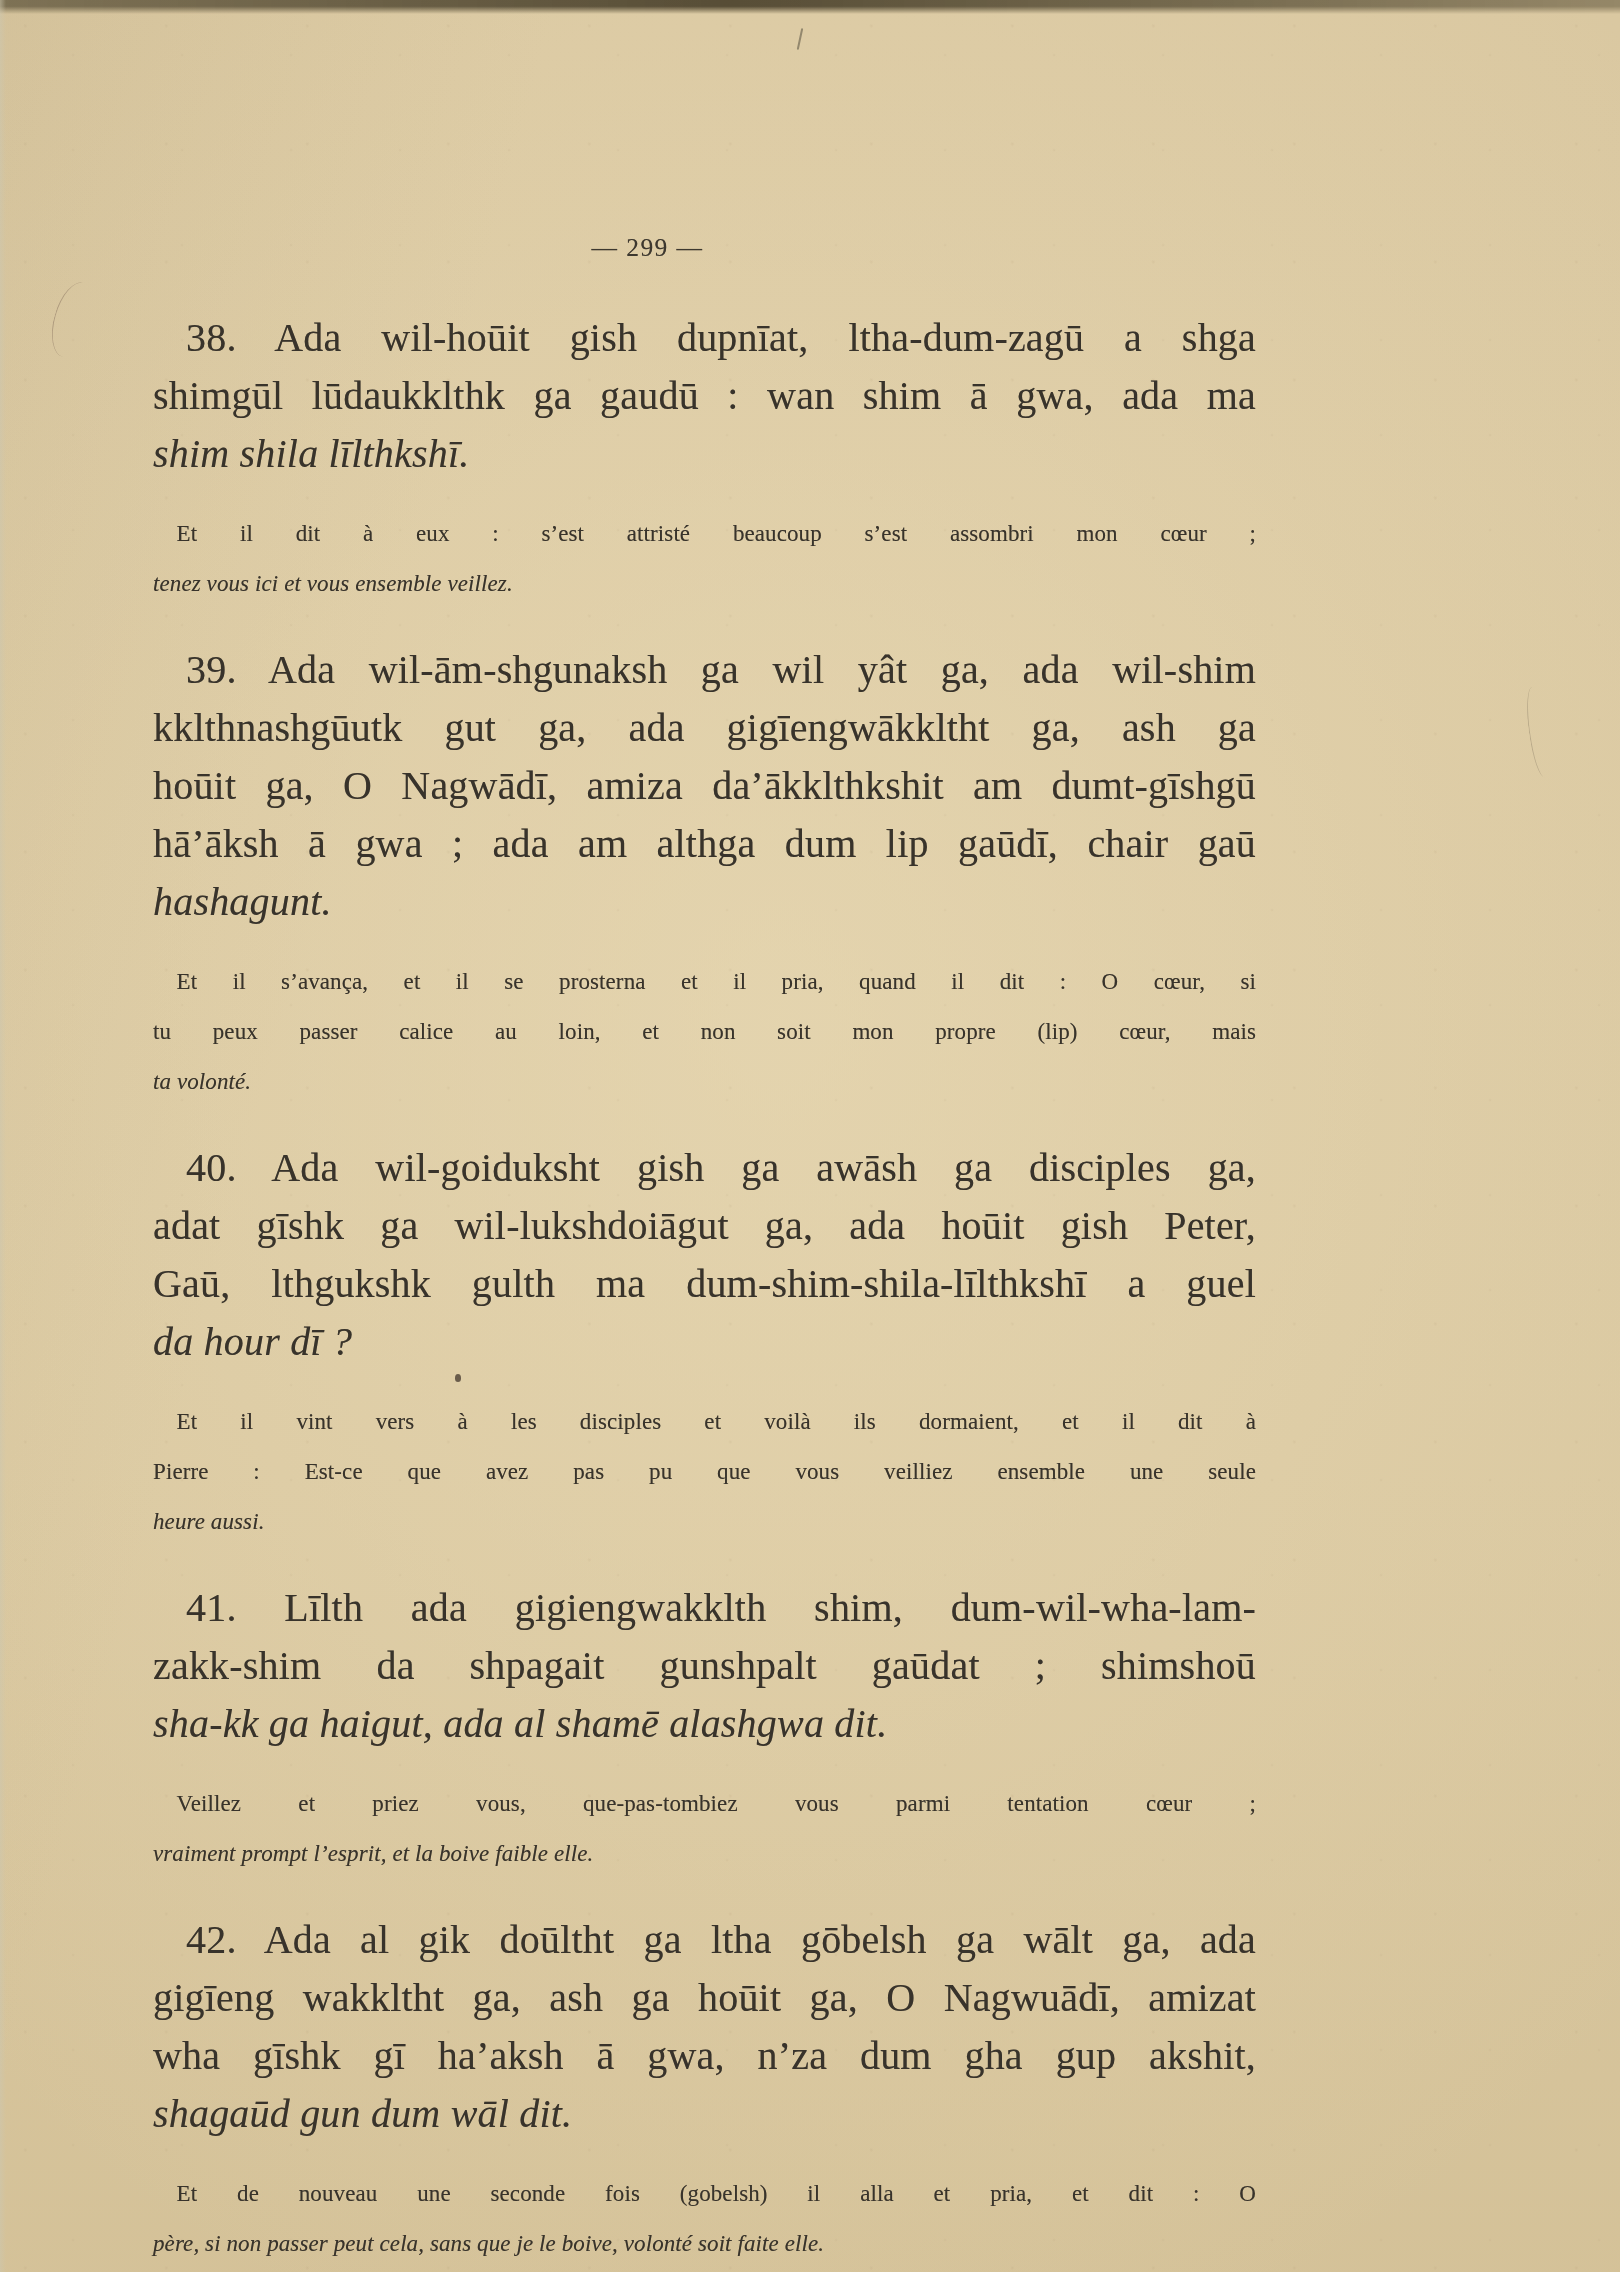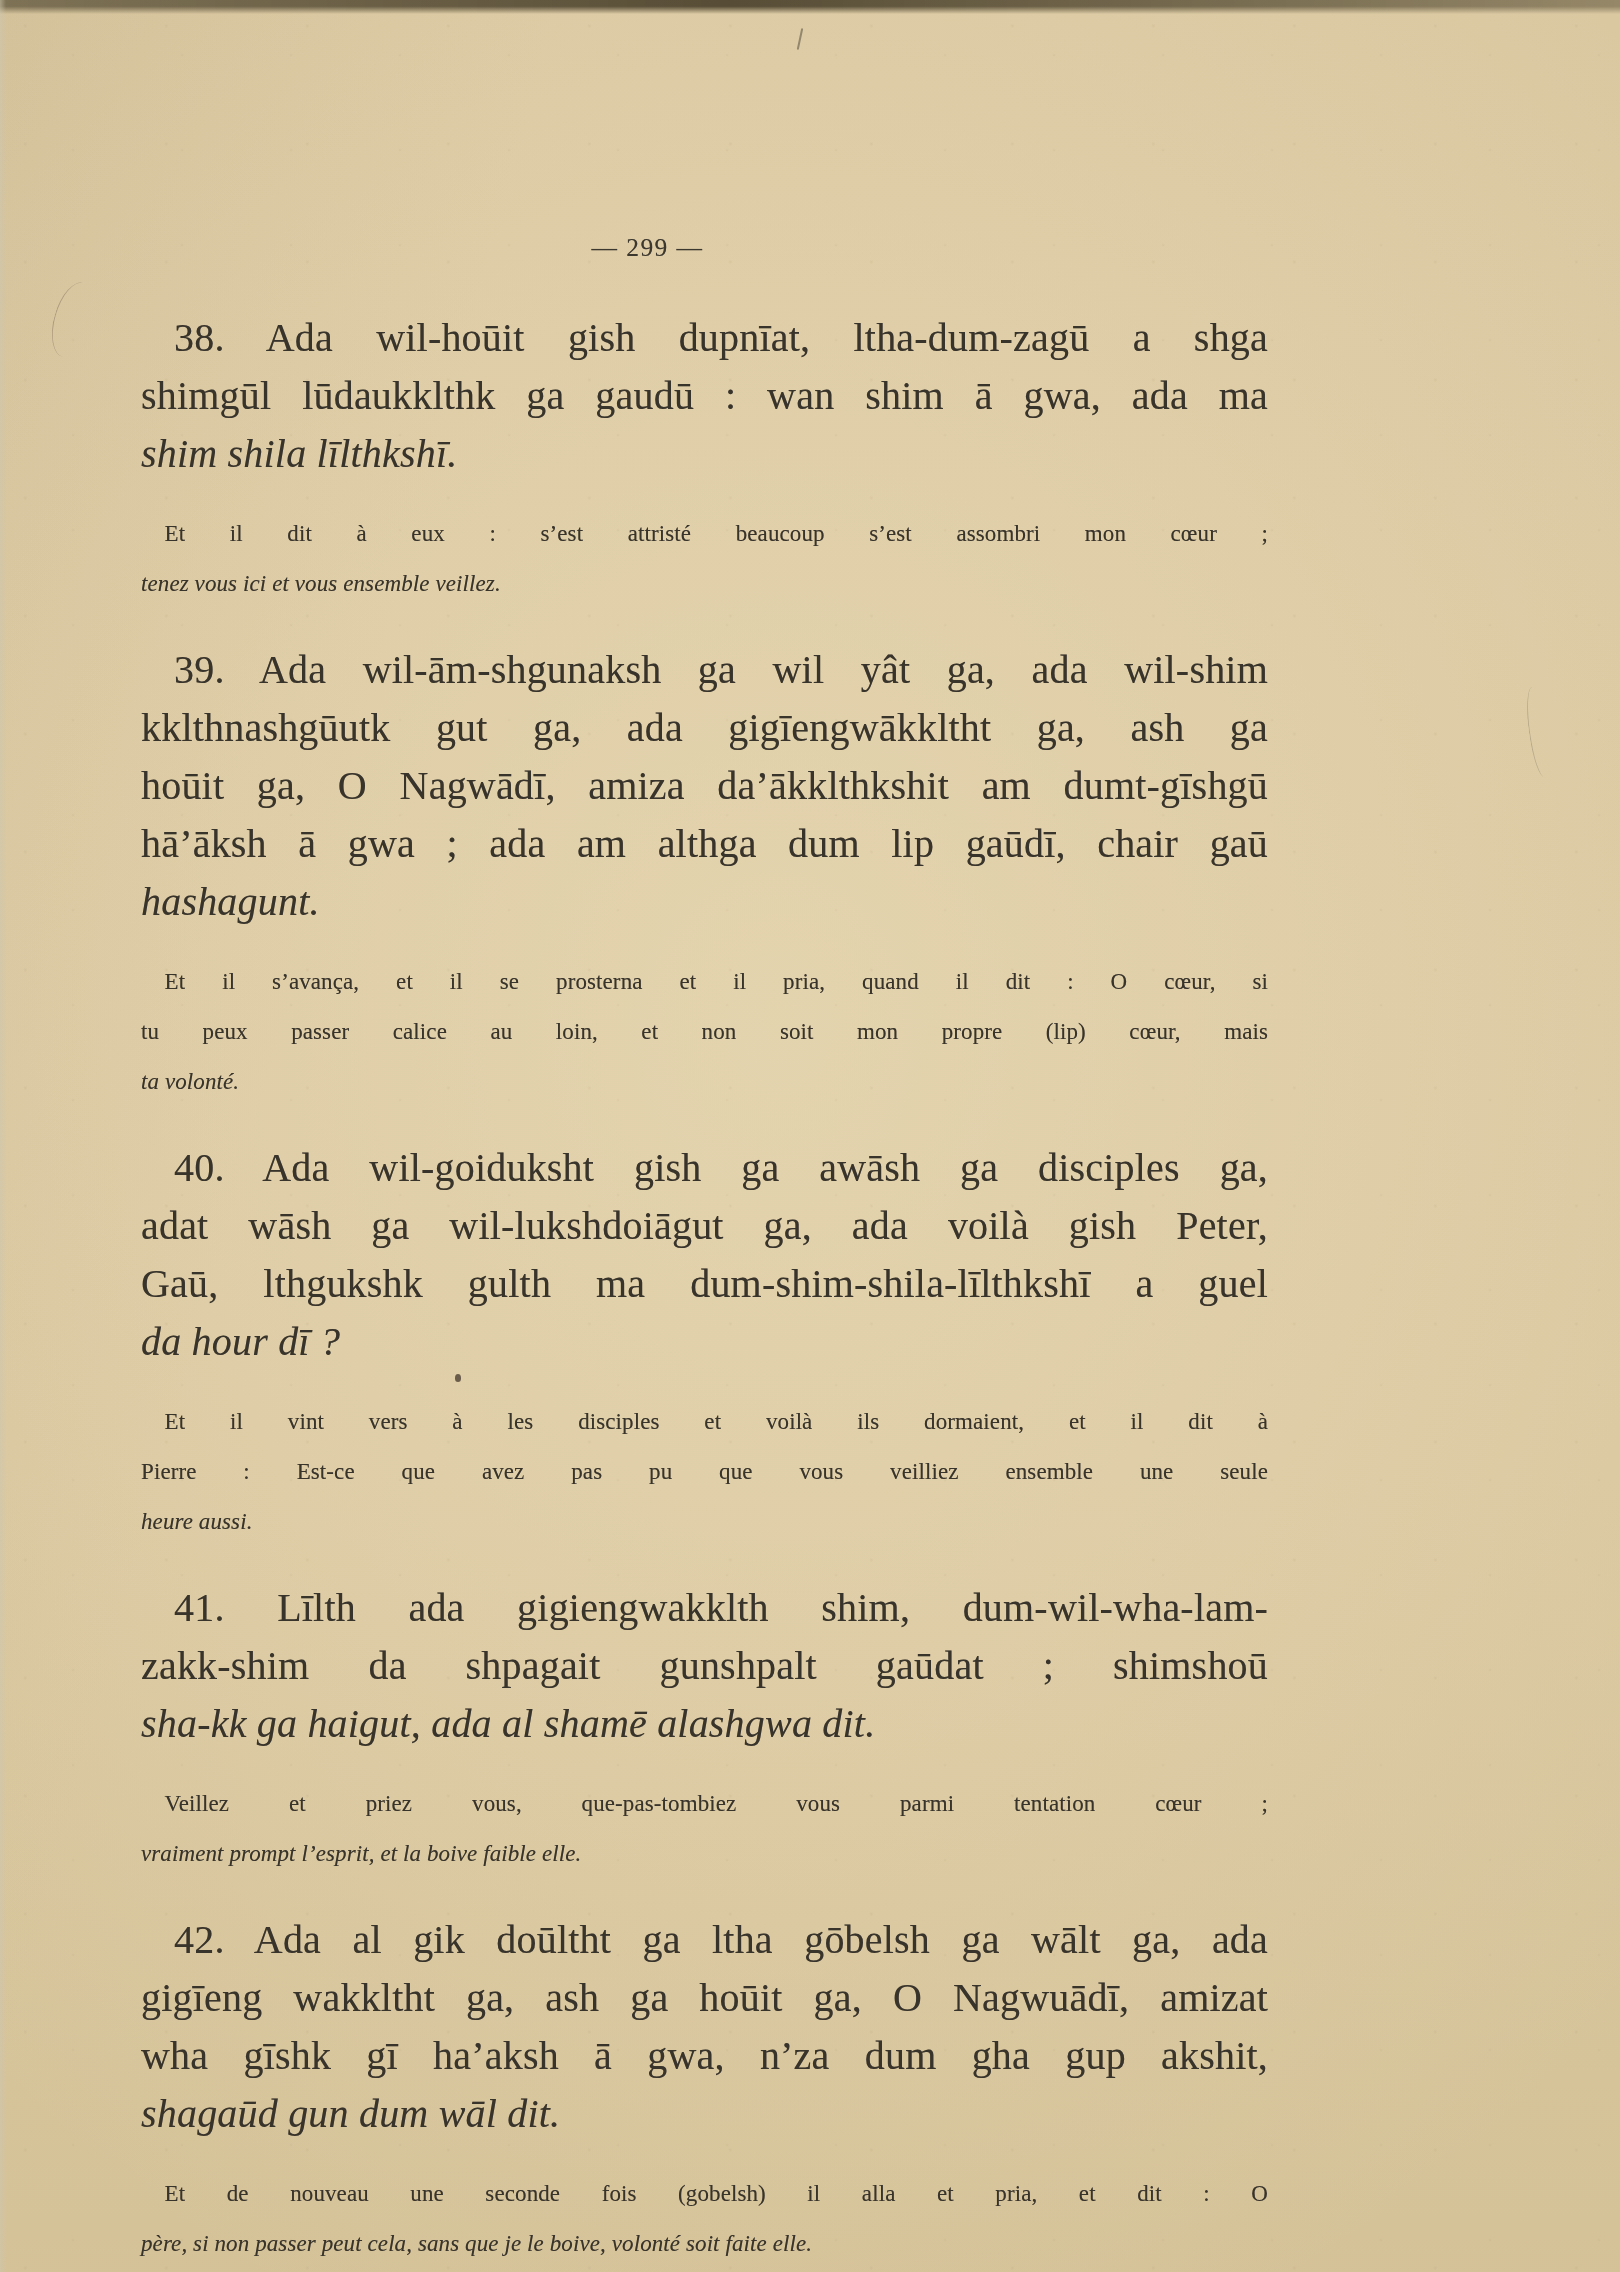--- a/index.html
+++ b/index.html
@@ -39,21 +39,21 @@
   .header {
     position:relative; left:-57px;
     text-align:center;
     font-size:25.5px; line-height:32px;
     letter-spacing:1.4px;
     margin:0 0 45px 0;
     color:#3d382f;
     text-shadow:0 0 0.5px rgba(61,56,47,.45);
   }
 
-  .para { margin:0; }
+  .para { margin:12px; }
   .para.native  { font-size:40px; line-height:58px; margin-top:32px;  letter-spacing:0.2px; }
   .para.french  { font-size:23px; line-height:50px; margin-top:26px;  letter-spacing:0.1px; }
 
   .line {
     text-align:justify;
     text-align-last:justify;
     text-justify:inter-word;
     text-shadow:0 0 0.5px rgba(56,51,43,.40);
   }
   .line.last { text-align-last:left;font-style:italic; }
@@ -94,21 +94,21 @@
         <div class="line">hā’āksh ā gwa ; ada am althga dum lip gaūdī, chair gaū</div>
         <div class="line last">hashagunt.</div>
       </div>
       <div class="para french">
         <div class="line first">Et il s’avança, et il se prosterna et il pria, quand il dit : O cœur, si</div>
         <div class="line">tu peux passer calice au loin, et non soit mon propre (lip) cœur, mais</div>
         <div class="line last">ta volonté.</div>
       </div>
       <div class="para native">
         <div class="line first">40. Ada wil-goiduksht gish ga awāsh ga disciples ga,</div>
-        <div class="line">adat wāsh ga wil-lukshdoiāgut ga, ada voilà gish Peter,</div>
+        <div class="line">adat gīshk ga wil-lukshdoiāgut ga, ada hoūit gish Peter,</div>
         <div class="line">Gaū, lthgukshk gulth ma dum-shim-shila-līlthkshī a guel</div>
         <div class="line last">da hour dī ?</div>
       </div>
       <div class="para french">
         <div class="line first">Et il vint vers à les disciples et voilà ils dormaient, et il dit à</div>
         <div class="line">Pierre : Est-ce que avez pas pu que vous veilliez ensemble une seule</div>
         <div class="line last">heure aussi.</div>
       </div>
       <div class="para native">
         <div class="line first">41. Līlth ada gigiengwakklth shim, dum-wil-wha-lam-</div>

